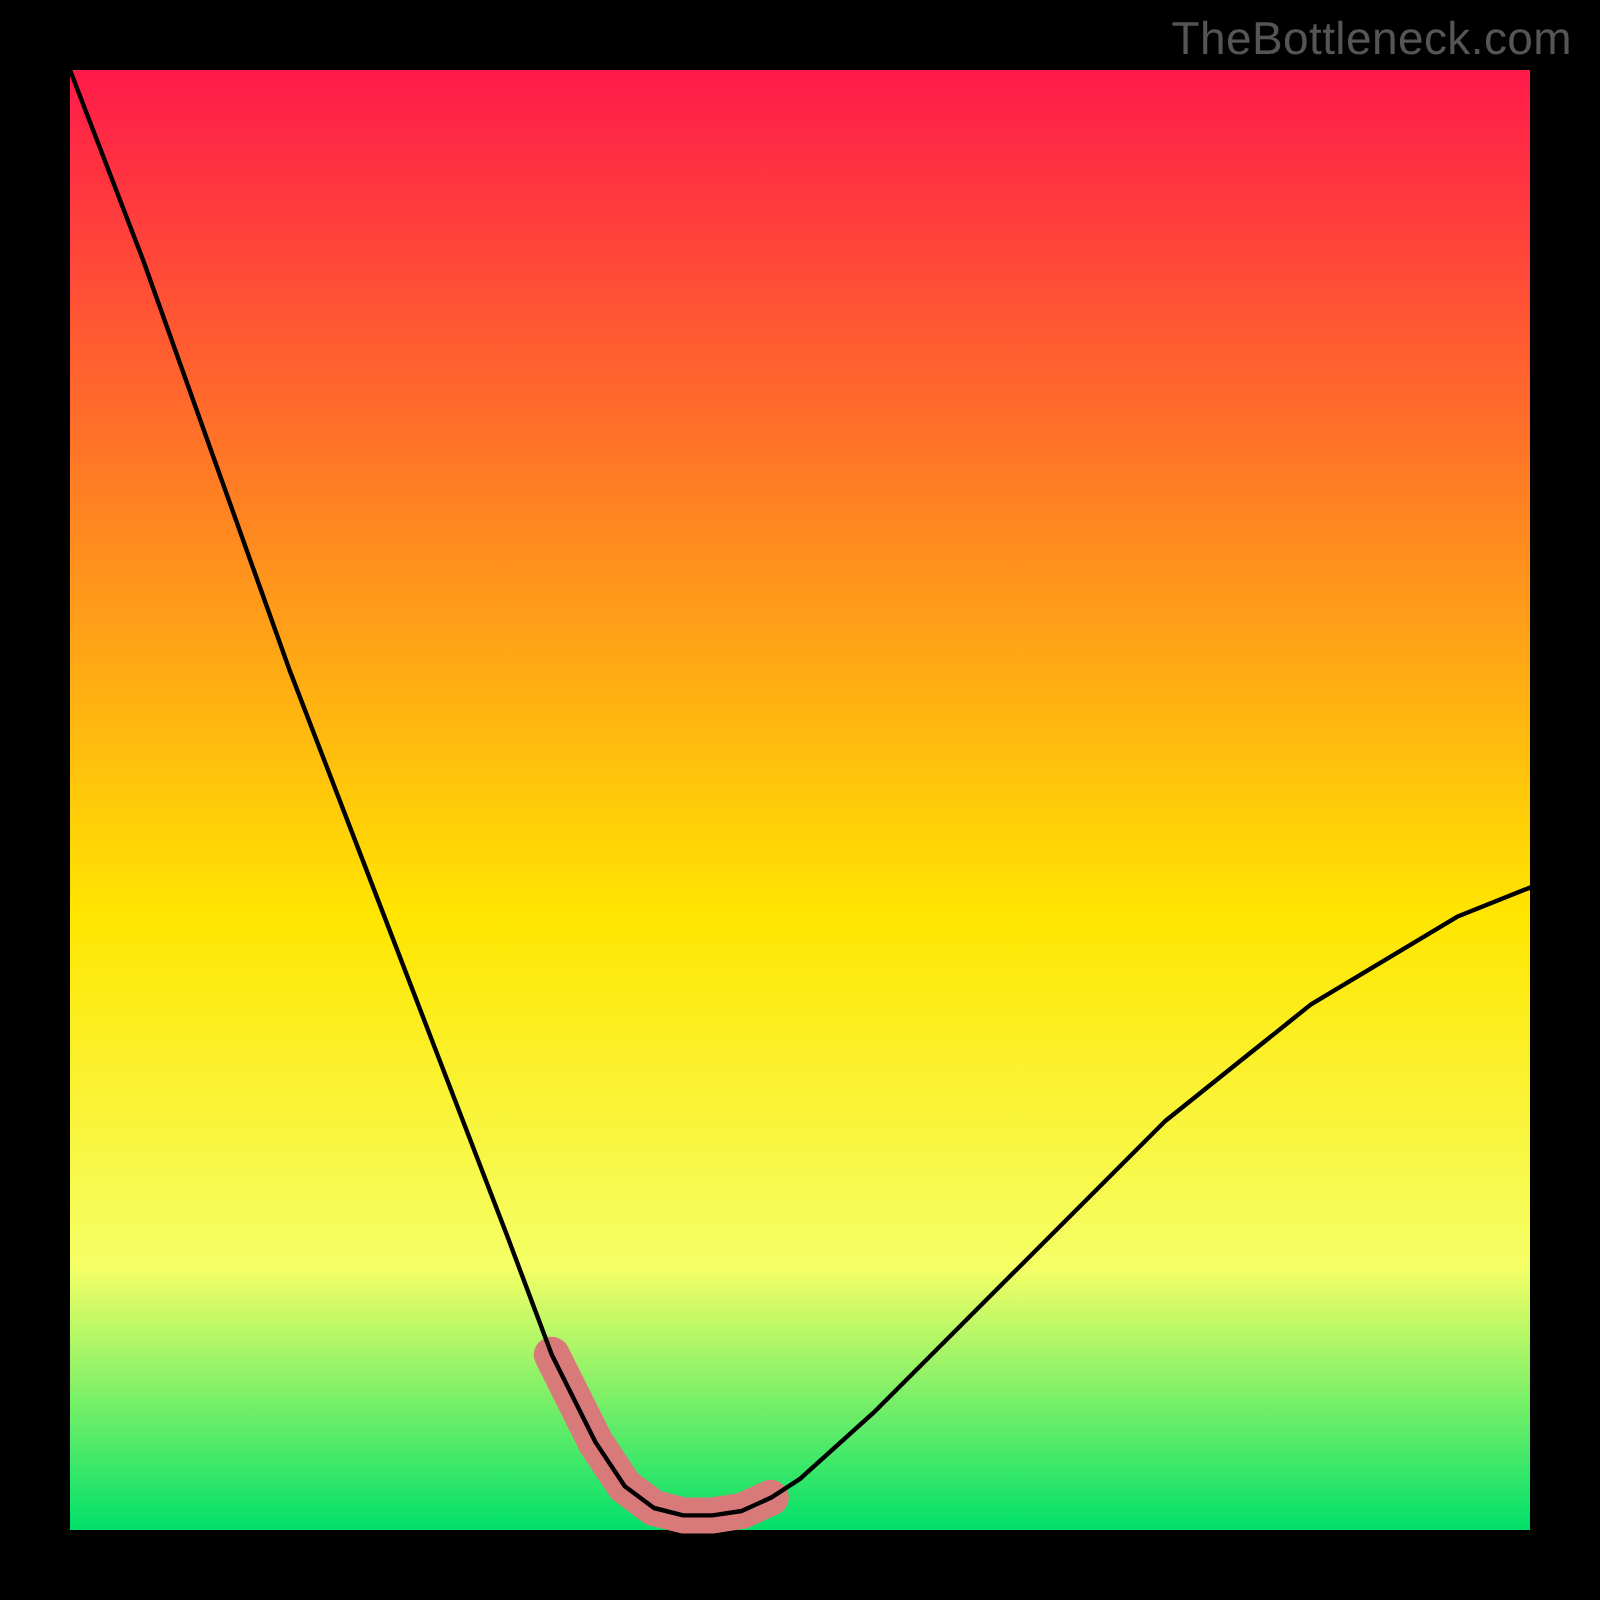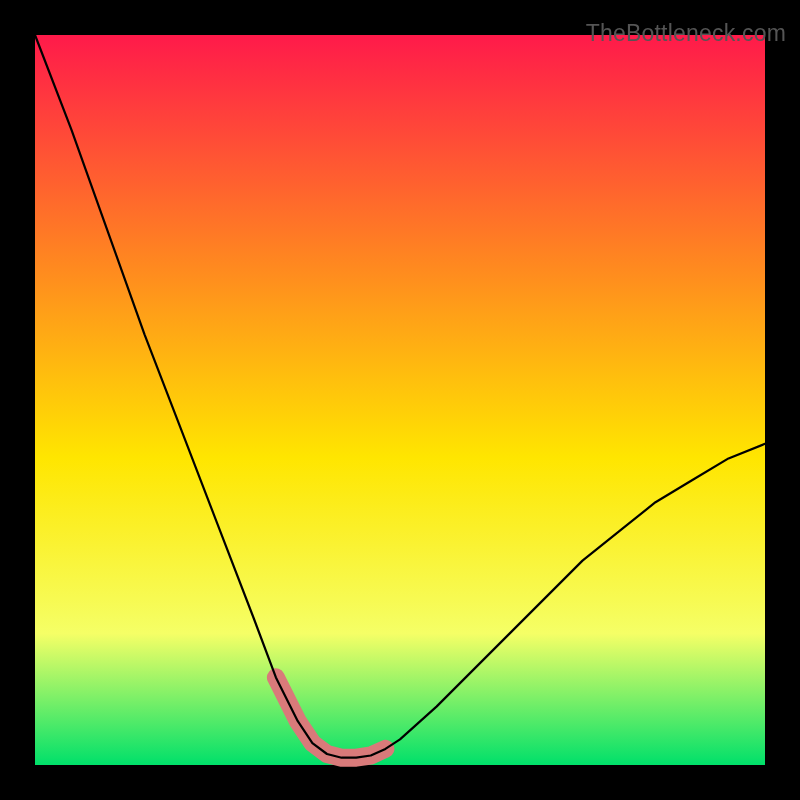--- a/index.html
+++ b/index.html
@@ -12,21 +12,20 @@
   }
   .watermark {
     position: absolute;
     top: 6px;
     right: 14px;
     color: #555;
     font-family: Arial, Helvetica, sans-serif;
     font-size: 23px;
     font-weight: 400;
     letter-spacing: 0.2px;
-    margin-top: 14px;
   }
   svg { display: block; }
 </style>
 </head>
 <body>
 
 <div class="frame">
 
   <svg id="chart-svg" width="800" height="800" viewBox="0 0 800 800">
     <defs>

